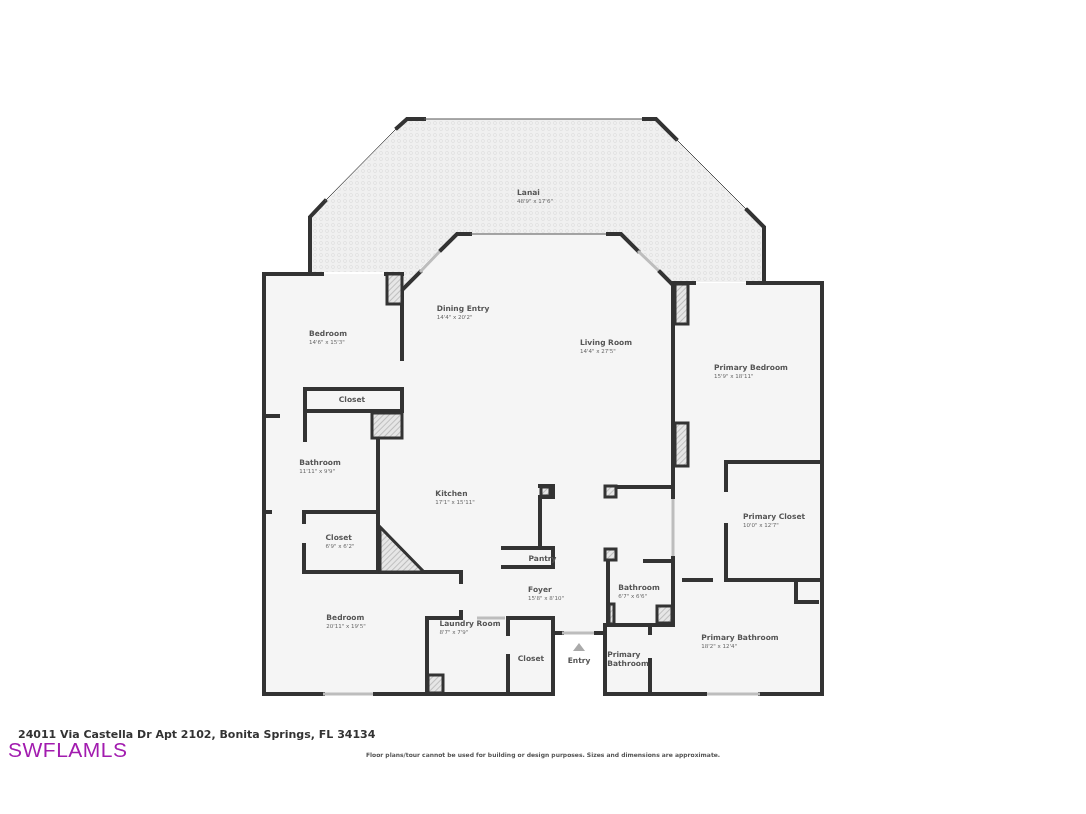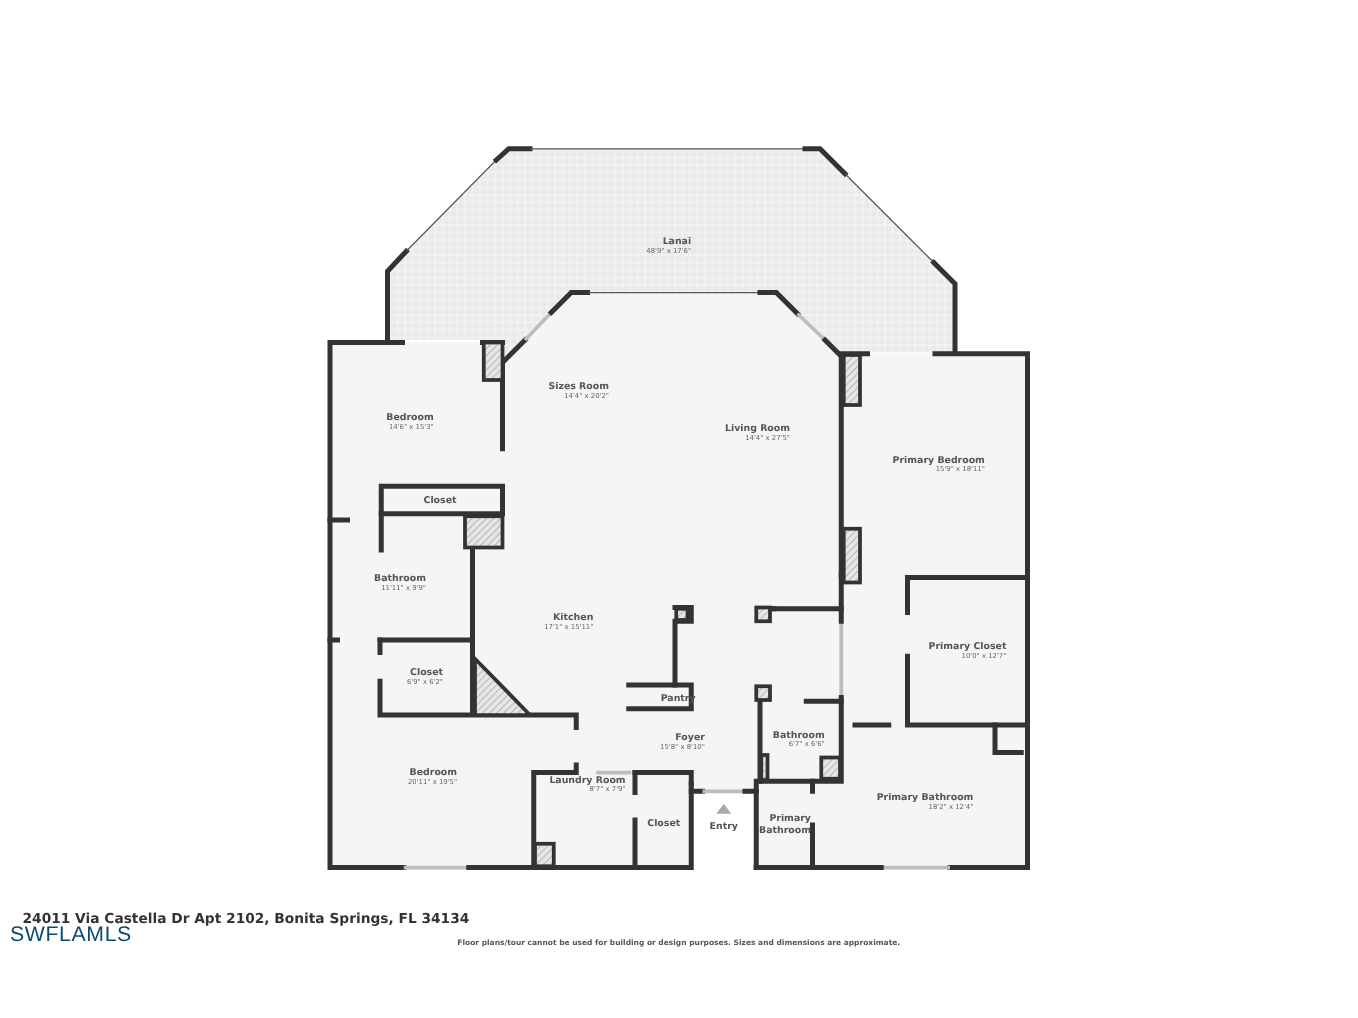--- a/index.html
+++ b/index.html
@@ -3,25 +3,25 @@
 <meta charset="utf-8">
 <style>
   html, body { margin: 0; padding: 0; background: #ffffff; }
   body { width: 1086px; height: 814px; position: relative; overflow: hidden; font-family: "DejaVu Sans", sans-serif; }
   #plan { position: absolute; left: 0; top: 0; width: 1086px; height: 814px; }
   .wall { stroke: #333333; stroke-width: 4; fill: none; stroke-linecap: square; }
   .thin { stroke: #555555; stroke-width: 1; fill: none; }
   .win { stroke: #bdbdbd; stroke-width: 3; fill: none; }
   .floor { fill: #f5f5f5; }
   .hatch { fill: url(#hatch); stroke: #333; stroke-width: 3; }
-  .label { position: absolute; text-align: right; transform: translateX(-50%); color: #555; white-space: nowrap; line-height: 1.15; }
+  .label { position: absolute; text-align: left; transform: translateX(-50%); color: #555; white-space: nowrap; line-height: 1.15; }
   .label .name { font-size: 7.5px; font-weight: bold; display: block; }
   .label .dim { font-size: 5.5px; display: block; color: #666; }
   .address { position: absolute; left: 18px; top: 728px; font-size: 11px; font-weight: bold; color: #333; }
-  .logo { position: absolute; left: 8px; top: 738px; font-size: 17px; color: #0c4a6e; letter-spacing: 0.5px; font-family: "Liberation Sans", sans-serif; }
+  .logo { position: absolute; left: 8px; top: 738px; font-size: 21px; color: #a21caf; letter-spacing: 0.5px; font-family: "Liberation Sans", sans-serif; }
   .disclaimer { position: absolute; left: 543px; top: 751px; transform: translateX(-50%); font-size: 6px; font-weight: bold; color: #555; white-space: nowrap; }
   .entry-arrow { position: absolute; left: 573px; top: 643px; width: 0; height: 0; border-left: 6px solid transparent; border-right: 6px solid transparent; border-bottom: 8px solid #aaaaaa; }
 </style>
 </head>
 <body>
 
 <svg id="plan" viewBox="0 0 1086 814" xmlns="http://www.w3.org/2000/svg">
   <defs>
     <pattern id="hatch" width="4" height="4" patternUnits="userSpaceOnUse" patternTransform="rotate(45)">
       <rect width="4" height="4" fill="#e6e6e6"></rect>
@@ -121,21 +121,21 @@
     <rect class="hatch" x="541" y="487" width="9" height="9"></rect>
   </g>
 </svg>
 
 <div id="labels">
     <div class="label" style="left: 535px; top: 189px;">
       <span class="name" style="white-space: pre;">Lanai</span>
       <span class="dim">48'9" x 17'6"</span>
     </div>
     <div class="label" style="left: 463px; top: 305px;">
-      <span class="name" style="white-space: pre;">Sizes Room</span>
+      <span class="name" style="white-space: pre;">Dining Entry</span>
       <span class="dim">14'4" x 20'2"</span>
     </div>
     <div class="label" style="left: 606px; top: 339px;">
       <span class="name" style="white-space: pre;">Living Room</span>
       <span class="dim">14'4" x 27'5"</span>
     </div>
     <div class="label" style="left: 328px; top: 330px;">
       <span class="name" style="white-space: pre;">Bedroom</span>
       <span class="dim">14'6" x 15'3"</span>
     </div>

